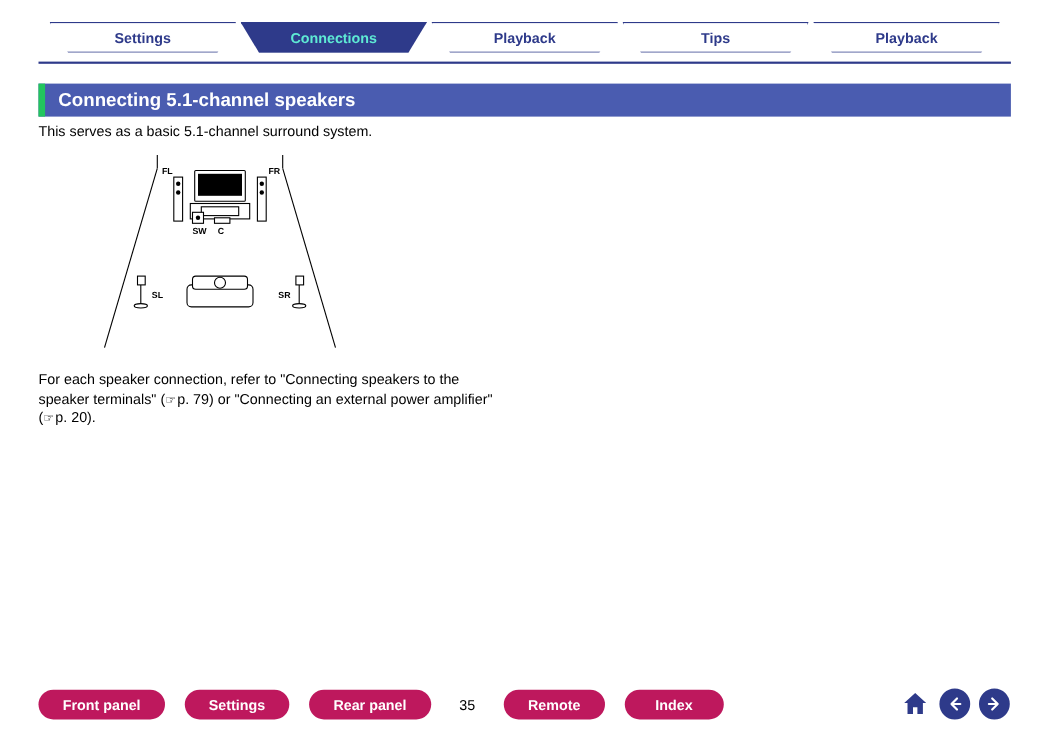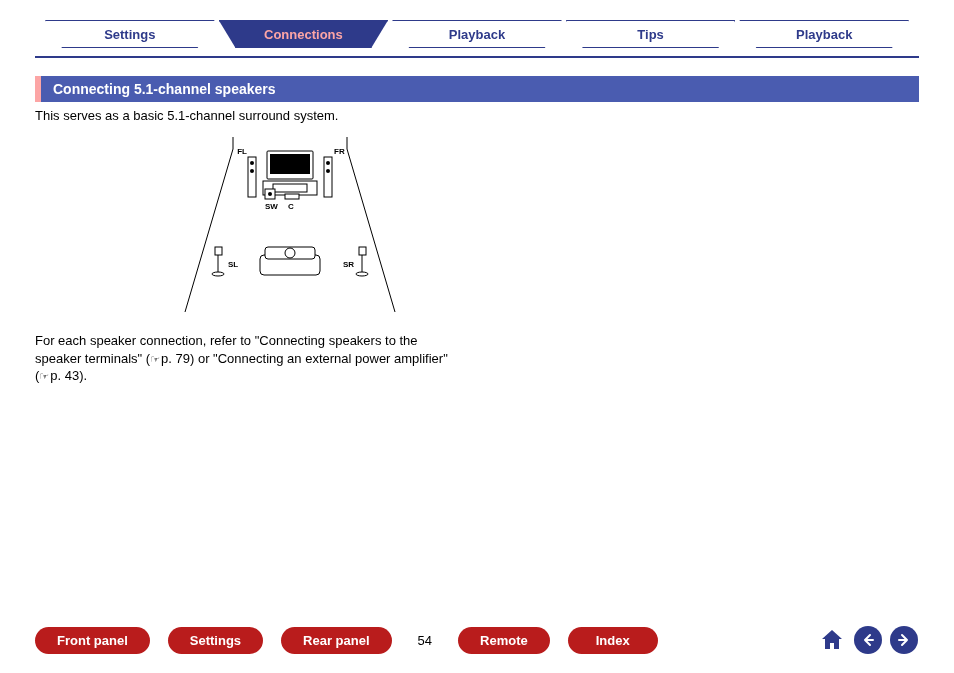--- a/index.html
+++ b/index.html
@@ -33,54 +33,54 @@
     font-weight: bold;
     color: #2e3a8a;
     background: #fff;
     border: 1px solid #2e3a8a;
     cursor: pointer;
     clip-path: polygon(0 0, 100% 0, 90% 100%, 10% 100%);
     min-width: 130px;
   }
   .nav-tab.active {
     background: #2e3a8a;
-    color: #fca5a5;
+    color: #5eead4;
   }
   .nav-underline {
     height: 2px;
     background: #2e3a8a;
     margin: 0 0 18px 0;
   }
   
   .section-heading {
     background: #4a5cb0;
     color: #fff;
-    font-size: 14px;
+    font-size: 17px;
     font-weight: bold;
     padding: 5px 12px;
     margin-bottom: 6px;
-    border-left: 6px solid #fca5a5;
+    border-left: 6px solid #22c55e;
   }
   .intro-text {
     font-size: 13px;
     color: #000;
     margin-bottom: 14px;
   }
   
   .content-area {
     display: flex;
     gap: 30px;
   }
   .col-left {
     width: 420px;
   }
   
   .diagram-wrap {
     display: flex;
-    justify-content: flex-end;
+    justify-content: flex-start;
     margin-bottom: 10px;
   }
   svg.diagram {
     width: 330px;
     height: 185px;
   }
   .speaker-label {
     font-size: 8px;
     font-weight: bold;
     fill: #000;
@@ -102,21 +102,21 @@
     position: absolute;
     left: 0;
     right: 0;
     bottom: 18px;
     display: flex;
     align-items: center;
     padding: 0 35px;
     gap: 18px;
   }
   .pill {
-    background: #b91c1c;
+    background: #be185d;
     color: #fff;
     font-size: 13px;
     font-weight: bold;
     padding: 6px 22px;
     border-radius: 16px;
     cursor: pointer;
     min-width: 90px;
     text-align: center;
   }
   .page-number {
@@ -214,32 +214,32 @@
           <text class="speaker-label" x="122" y="17" text-anchor="end">FL</text>
           <text class="speaker-label" x="209" y="17">FR</text>
           <text class="speaker-label" x="140" y="72">SW</text>
           <text class="speaker-label" x="163" y="72">C</text>
           <text class="speaker-label" x="103" y="130">SL</text>
           <text class="speaker-label" x="218" y="130">SR</text>
         </svg>
       </div>
 
       <div class="body-text">
-        <span>For each speaker connection, refer to "Connecting speakers to the speaker terminals" (</span><span class="ref-icon">☞ </span><span>p. 79</span><span>) or "Connecting an external power amplifier" (</span><span class="ref-icon">☞ </span><span>p. 43</span><span>).</span>
+        <span>For each speaker connection, refer to "Connecting speakers to the speaker terminals" (</span><span class="ref-icon">☞ </span><span>p. 79</span><span>) or "Connecting an external power amplifier" (</span><span class="ref-icon">☞ </span><span>p. 20</span><span>).</span>
       </div>
     </div>
   </div>
 
 </div>
 
 <div class="bottom-bar">
   <div class="pill">Front panel</div>
   <div class="pill">Settings</div>
   <div class="pill">Rear panel</div>
-  <div class="page-number">54</div>
+  <div class="page-number">35</div>
   <div class="pill">Remote</div>
   <div class="pill">Index</div>
 
   <div class="nav-icons">
     <div class="nav-icon">
       <svg width="28" height="28" viewBox="0 0 28 28">
         <path d="M14 4 L24 13 L21 13 L21 23 L16 23 L16 17 L12 17 L12 23 L7 23 L7 13 L4 13 Z" fill="#2e3a8a"></path>
       </svg>
     </div>
     <div class="nav-icon">

